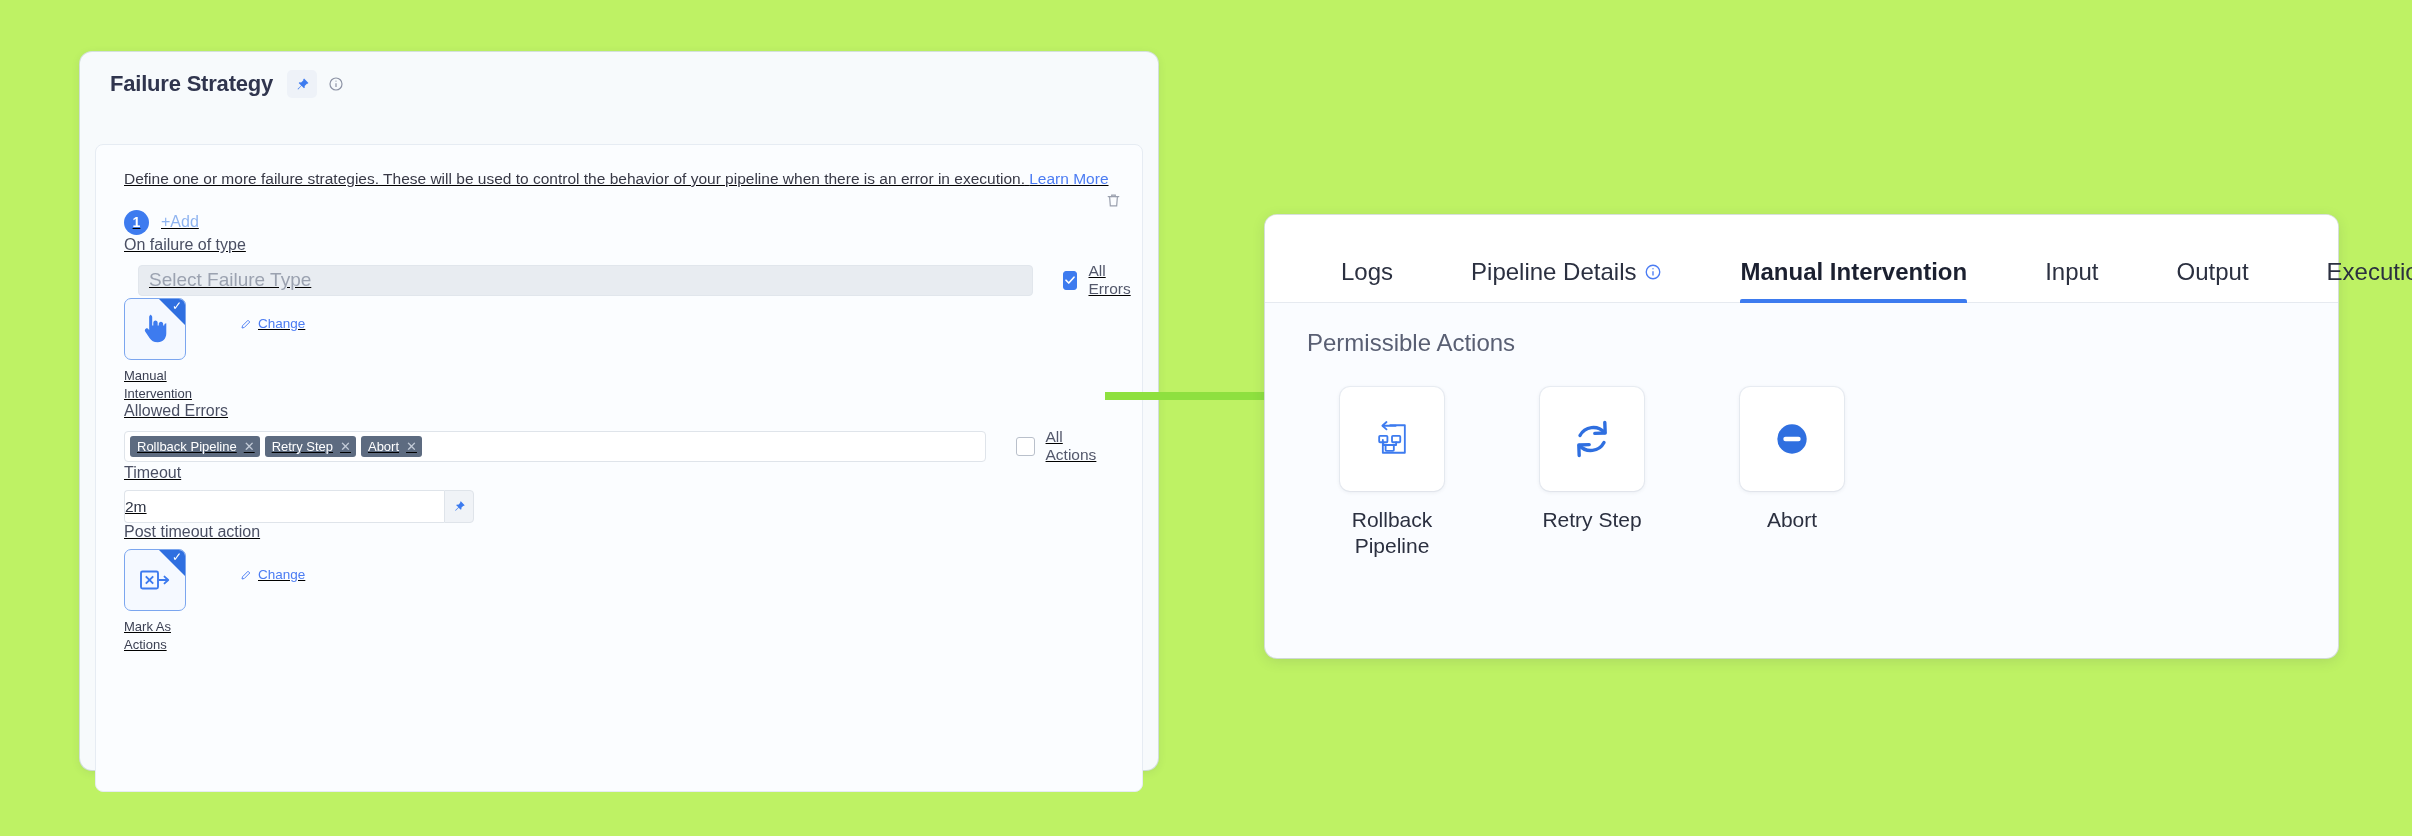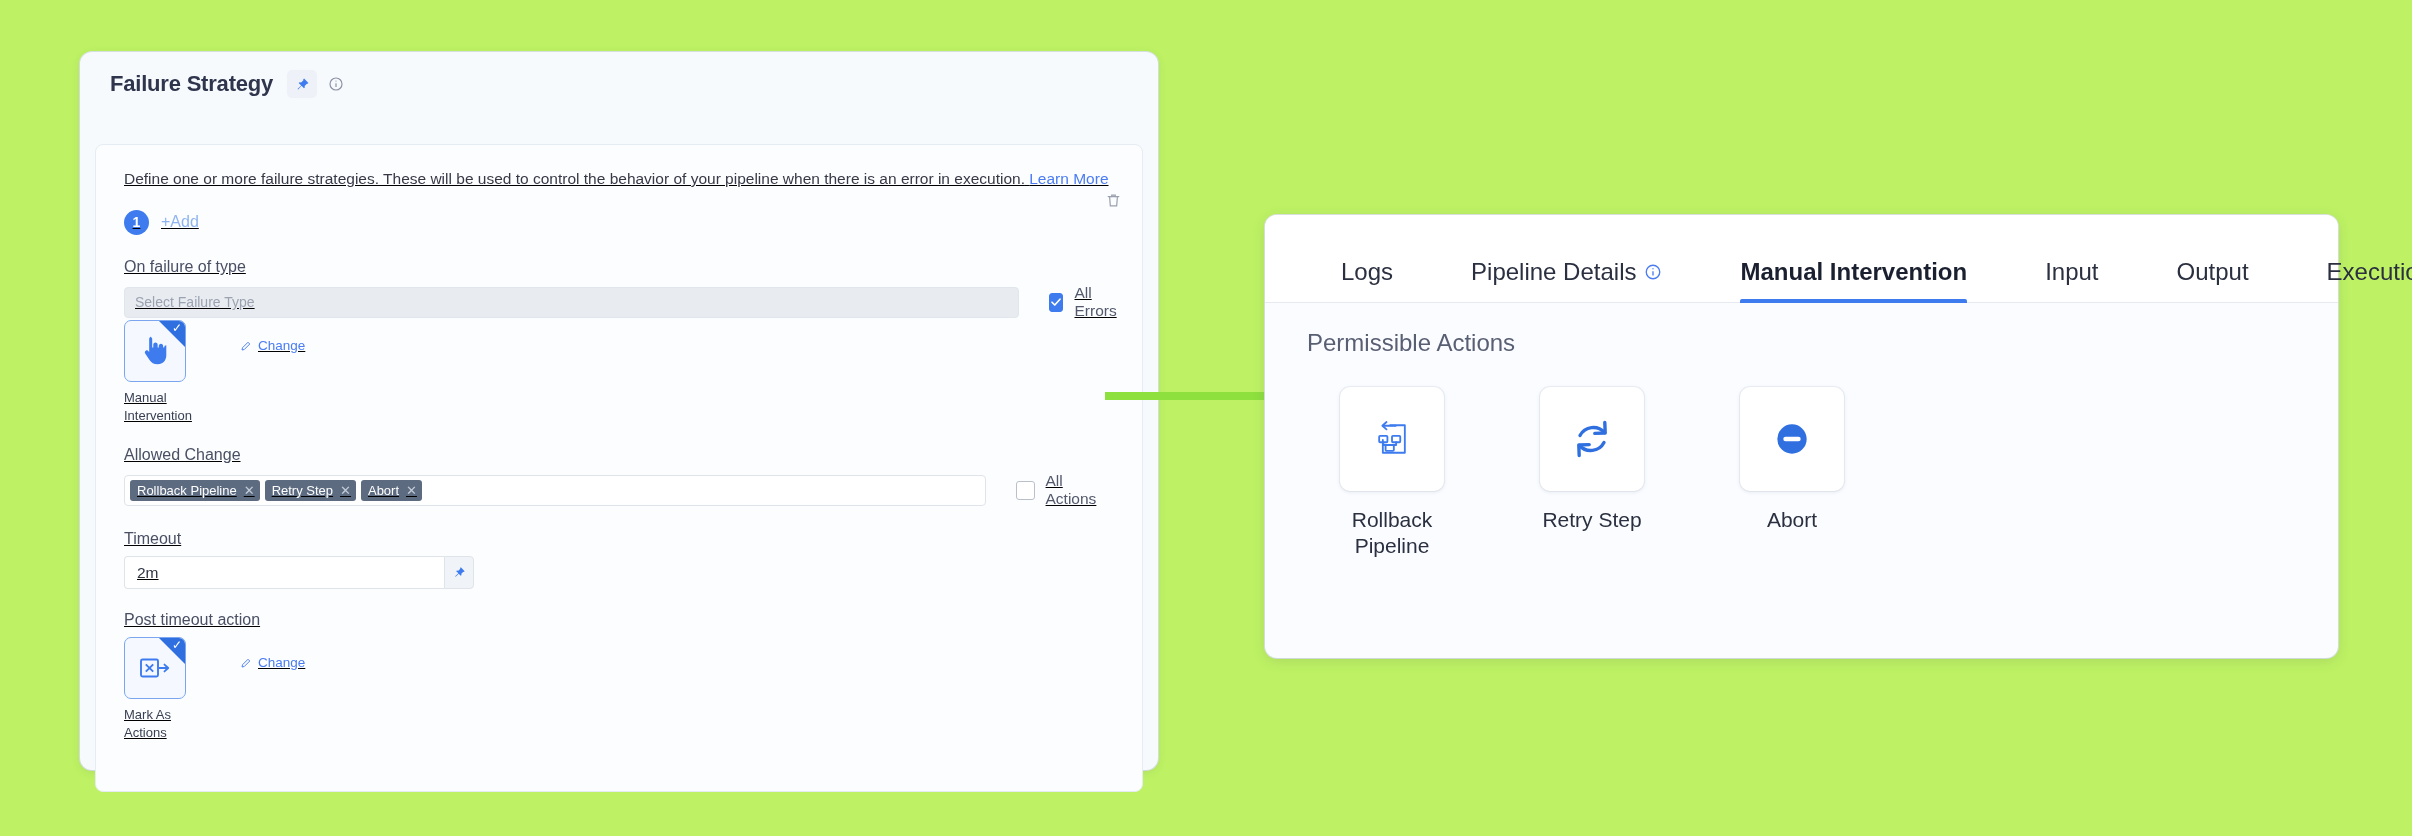--- a/index.html
+++ b/index.html
@@ -54,29 +54,29 @@
   .addrow { display:flex; align-items:center; margin-top: 18px; height: 28px; }
   .badge1 {
     width: 25px; height: 25px; border-radius: 50%;
     background: #3d7bef; color:#fff;
     font-size: 14px; font-weight: bold;
     display:flex; align-items:center; justify-content:center;
   }
   .addlink { margin-left: 12px; font-size: 16px; color:#8fb4f0; }
   .trash-btn { position: absolute; right: 36px; top: 140px; }
 
-  .fieldlabel { font-size: 16px; color: #4a4f63; margin-top: 22px; margin-bottom: 8px; }
+  .fieldlabel { font-size: 16px; color: #4a4f63; margin-bottom: 8px; }
 
   .row-with-check { display: flex; align-items: center; }
   .select-input {
     flex: 0 0 auto; width: 895px; height: 31px;
     background: #e8ecf1; border: 1px solid #e1e6ec;
     border-radius: 4px;
     display:flex; align-items:center; padding: 0 10px;
-    font-size: 14px; color: #9ba2b0;
+    font-size: 19px; color: #9ba2b0; margin-left: 14px;
   }
   .chk-wrap { display:flex; align-items:center; margin-left: 22px; padding-left: 8px; }
   .chkbox {
     width: 19px; height: 19px; border-radius: 3px;
     border: 1.5px solid #b9c0cb; background:#fff;
     display:flex; align-items:center; justify-content:center;
   }
   .chkbox.checked { background:#3d7bef; border-color:#3d7bef; }
   .chk-label { margin-left: 11px; font-size: 15.5px; color: #53586b; }
 
@@ -120,21 +120,21 @@
     padding: 0 5px 0 7px; font-size: 13px;
   }
   .chip .x { margin-left: 7px; color:#c4ccd8; font-size: 13px; cursor:pointer; }
 
   
   .timeout-wrap { display:flex; align-items:stretch; width: 350px; }
   .timeout-input {
     flex:1; height: 33px; background:#fff;
     border: 1px solid #dfe4ea; border-right: none;
     border-radius: 4px 0 0 4px;
-    display:flex; align-items:center; padding: 0 12px;
+    display:flex; align-items:center; padding: 0 0;
     font-size: 15.5px; color: #2f3545;
   }
   .timeout-pin {
     width: 30px; background:#f0f3f7;
     border: 1px solid #dfe4ea; border-radius: 0 4px 4px 0;
     display:flex; align-items:center; justify-content:center;
   }
 
   
   .arrow { position:absolute; left: 1105px; top: 379px; width: 228px; height: 34px; }
@@ -248,21 +248,21 @@
           <div class="change-btn">
             <span class="pencil">
               <svg width="12" height="12" viewBox="0 0 24 24" fill="none" stroke="#4b7cf3" stroke-width="1.9">
                   <path d="M4 20l4.5-1 11-11-3.5-3.5-11 11z"></path>
                 </svg>
             </span>
             <span>Change</span>
           </div>
         </div>
 
-        <div class="fieldlabel">Allowed Change</div>
+        <div class="fieldlabel">Allowed Errors</div>
         <div class="row-with-check">
           <div class="chips-input">
             <span class="chip">
               <span>Rollback Pipeline</span>
               <span class="x">✕</span>
             </span>
             <span class="chip">
               <span>Retry Step</span>
               <span class="x">✕</span>
             </span>

